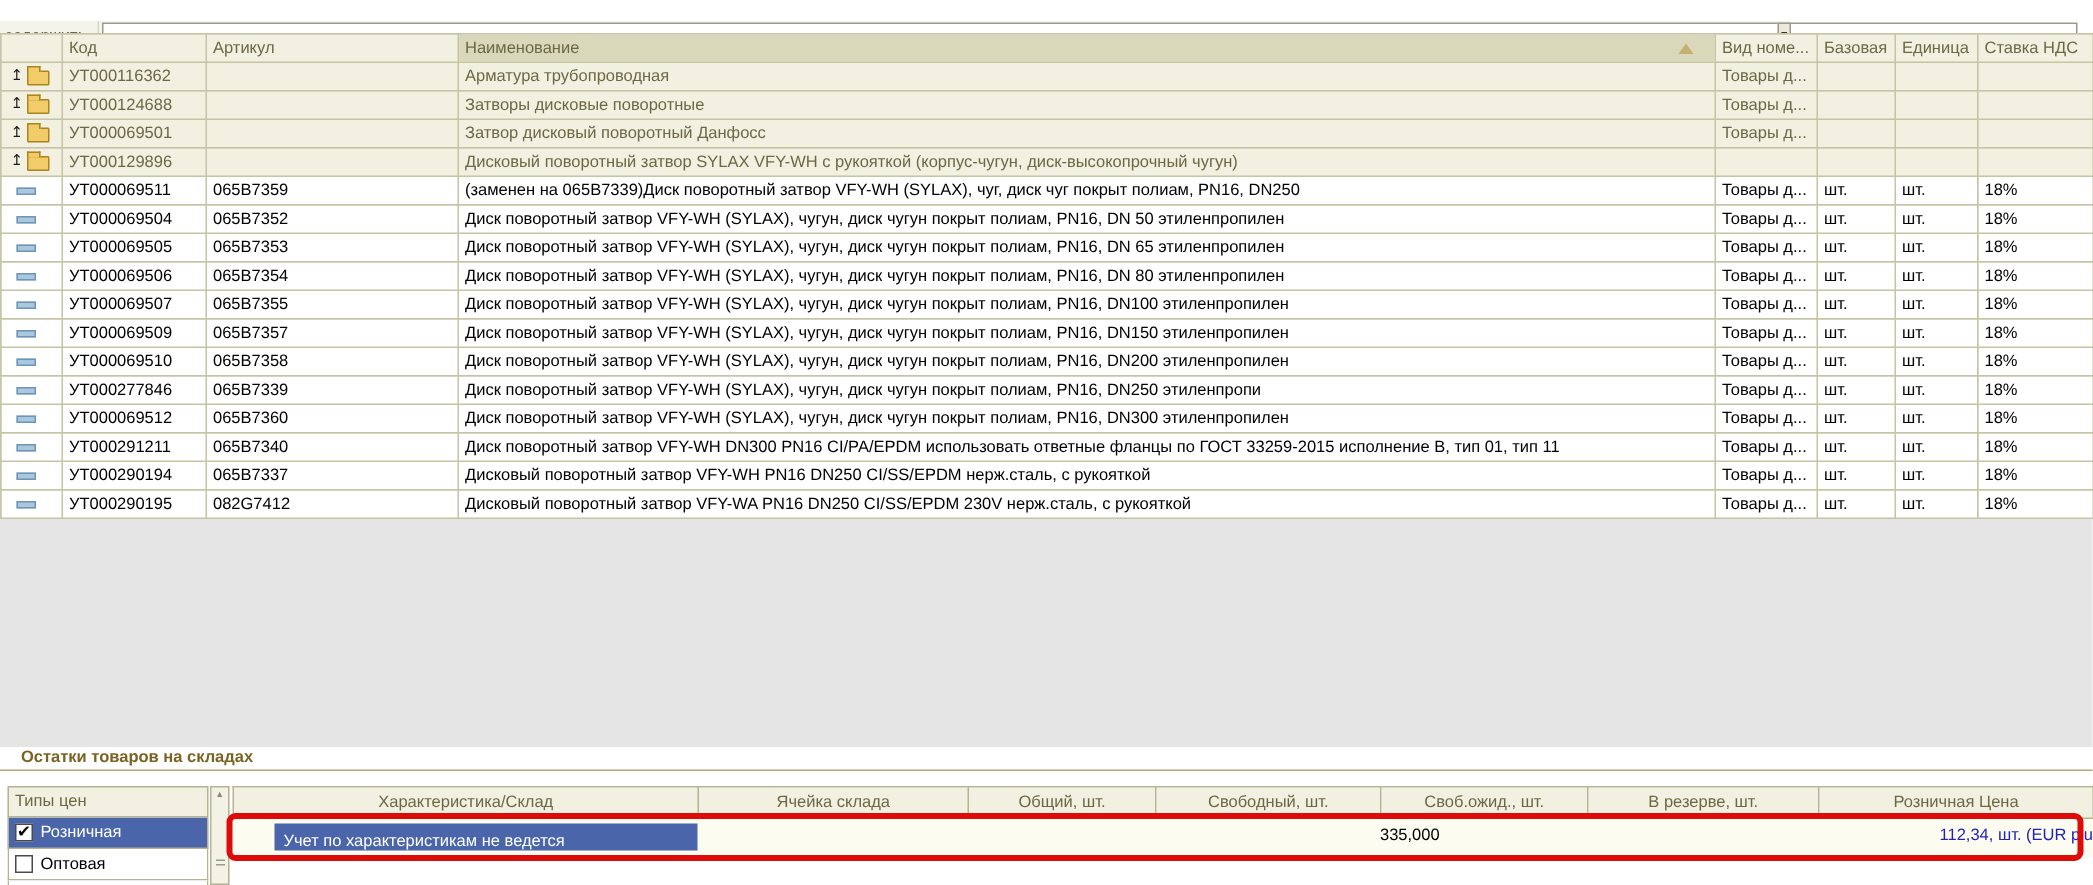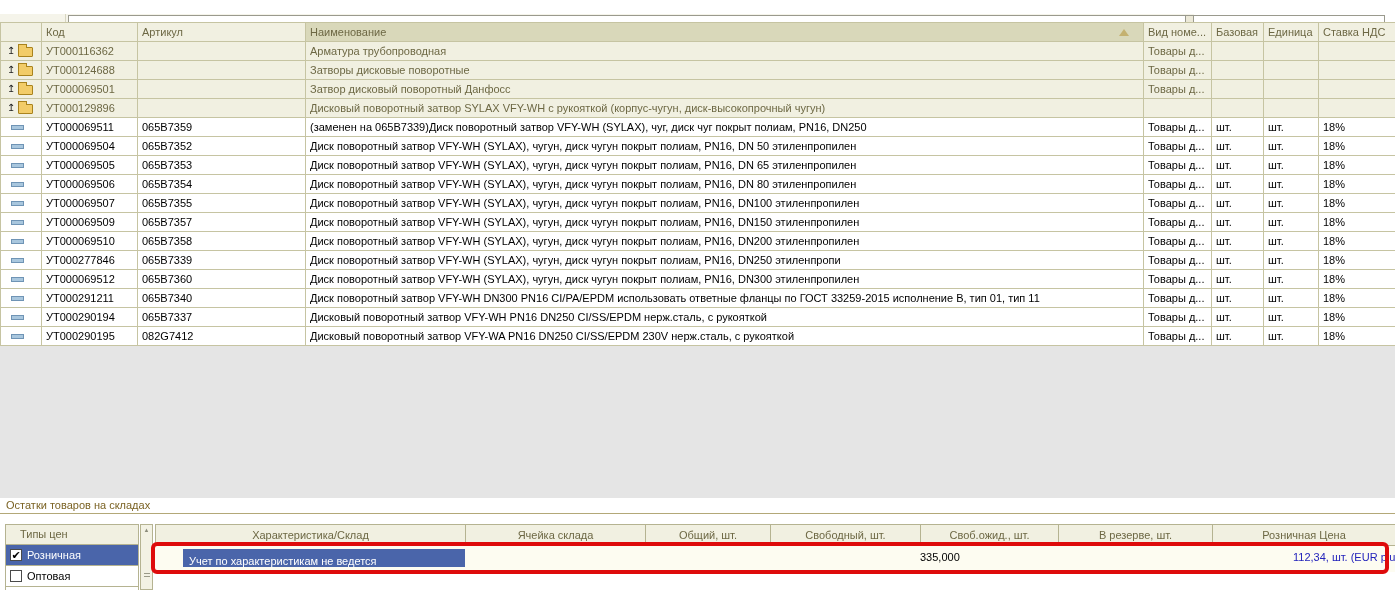--- a/index.html
+++ b/index.html
@@ -31,24 +31,24 @@
   .icon-wrap { display:flex; align-items:center; justify-content:flex-start; padding-left:6px; }
   .up-arr { font-size:10px; color:#1a1a1a; line-height:10px; margin-right:3px; }
   .folder { display:inline-block; width:15px; height:10px; background:#f2cc68;
     border:1px solid #a9831d; border-radius:1px; position:relative; margin-top:2px; }
   .folder:before { content:''; position:absolute; left:-1px; top:-4px; width:7px; height:3px;
     background:#f2cc68; border:1px solid #a9831d; border-bottom:none; }
   .dash { display:inline-block; width:13px; height:5px; background:#a9c7de; border:1px solid #6f94b5; margin-left:4px; }
 
   
   #stock-title { position:absolute; left:0; top:499px; width:1395px; height:15px;
-    font-weight:normal; color:#7b6324; border-bottom:1px solid #b3a878; padding-left:6px; }
+    font-weight:bold; color:#7b6324; border-bottom:1px solid #b3a878; padding-left:14px; }
 
   #price-header { position:absolute; left:5px; top:524px; width:134px; height:21px; background:#f1f0e1;
-    border:1px solid #b5b391; color:#6d6844; line-height:19px; padding-left:14px; }
+    border:1px solid #b5b391; color:#6d6844; line-height:19px; padding-left:4px; }
   #price-list { position:absolute; left:5px; top:545px; width:134px; height:45px; overflow:hidden; }
   .price-row { height:21px; border:1px solid #b5b391; border-top:none; background:#fff;
     display:flex; align-items:center; }
   .price-row.selrow { background:#4a65aa; color:#fff; }
   .cbx { width:12px; height:12px; background:#fff; border:1px solid #4a4a4a; margin-left:4px;
     font-size:11px; line-height:10px; text-align:center; color:#000; font-weight:bold; flex:0 0 auto; }
   .price-lbl { margin-left:5px; }
   #price-scroll { position:absolute; left:140px; top:524px; width:13px; height:66px;
     background:#f3f2e4; border:1px solid #b5b391; }
   #price-scroll .up { position:absolute; top:2px; left:0; width:100%; text-align:center; font-size:6px; color:#8b8b7a; }

